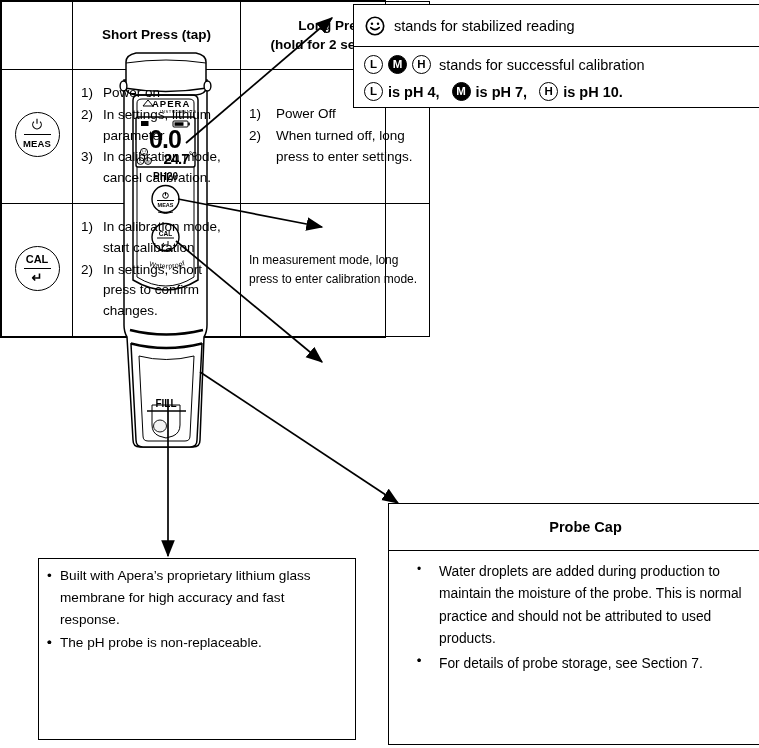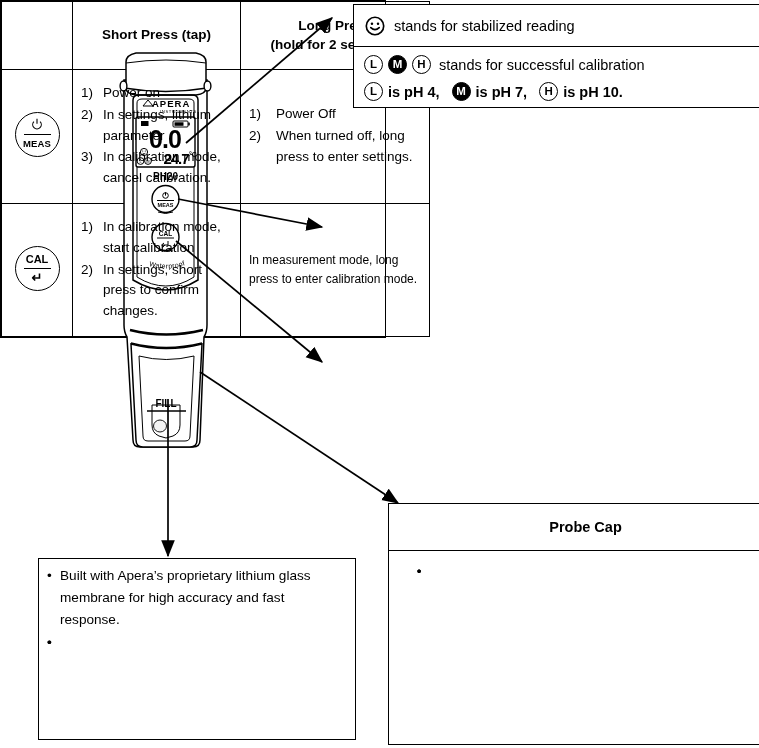--- a/index.html
+++ b/index.html
@@ -362,29 +362,29 @@
       </tr>
     </tbody>
       </table>
   </div>
 
   <div class="box" id="probe-box">
     <div id="probe-body">
       <ul class="bullets">
         <li><span class="dot">•</span><span>Built with Apera’s proprietary lithium glass membrane for high accuracy and fast response.</span></li>
         <li><span class="dot">•</span></li>
-        <li><span class="dot">•</span></li>
+        <li><span class="dot">•</span><span>The pH probe is non-replaceable.</span></li>
       </ul>
     </div>
   </div>
 
   <div class="box" id="cap-box">
     <div class="box-title" style="padding:15px 4px;">Probe Cap</div>
     <div id="cap-body">
       <ul class="bullets">
+        <li><span class="dot">•</span><span>Water droplets are added during production to maintain the moisture of the probe. This is normal practice and should not be attributed to used products.</span></li>
         <li><span class="dot">•</span></li>
-        <li><span class="dot">•</span></li>
-        <li><span class="dot">•</span></li>
+        <li><span class="dot">•</span><span>For details of probe storage, see Section 7.</span></li>
       </ul>
     </div>
   </div>
 
 </div>
 
 </body></html>

